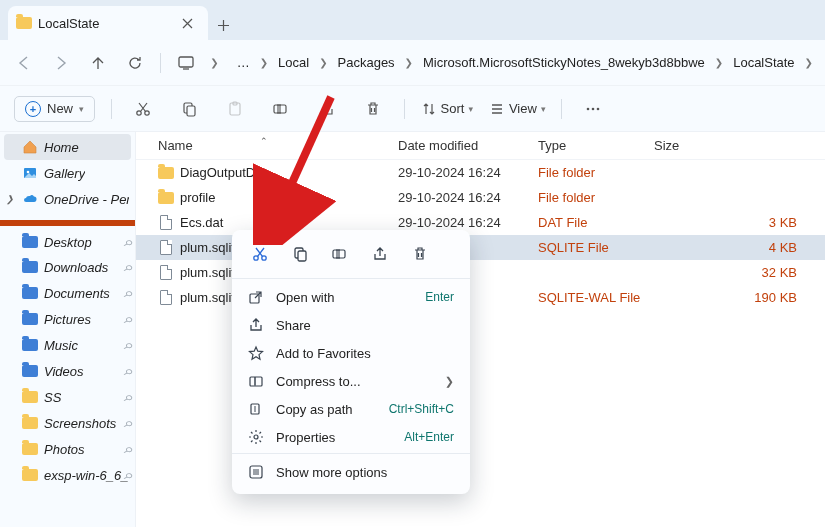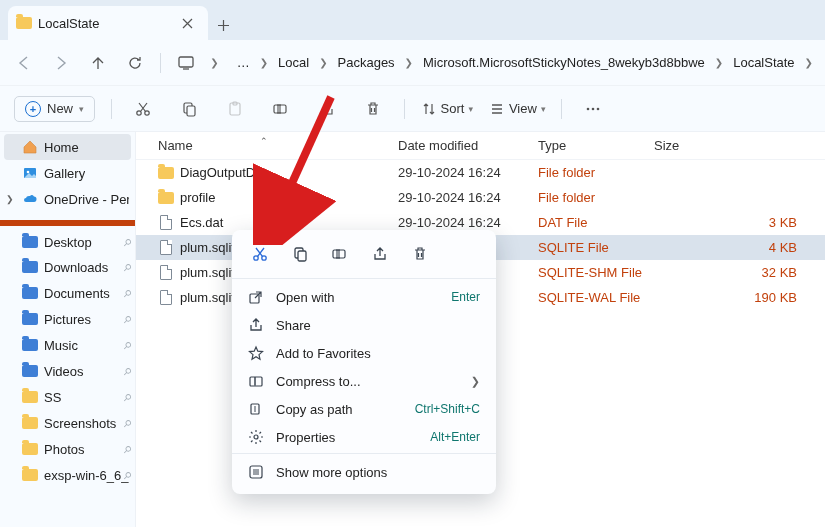--- a/index.html
+++ b/index.html
@@ -26,21 +26,21 @@
   .cmdbar { height:46px; background:#f7fbff; display:flex; align-items:center; padding:0 14px; gap:16px; border-bottom:1px solid #edf1f6; }
   .cmd-new { display:flex; align-items:center; gap:6px; border:1px solid #d0d7df; border-radius:5px; padding:4px 10px; color:#333; }
   .cmd-new .plus { width:16px; height:16px; border-radius:50%; border:1.5px solid #1a6fd1; display:flex; align-items:center; justify-content:center; color:#1a6fd1; font-size:11px; font-weight:bold; }
   .cmd-icon { width:30px; height:30px; display:flex; align-items:center; justify-content:center; color:#555; }
   .cmd-text { display:flex; align-items:center; gap:4px; color:#333; }
   .dd-chev { font-size:9px; color:#777; }
 
   
   .main { display:flex; height:calc(527px - 40px - 46px - 46px); }
   .sidebar { width:136px; background:#f7fbff; border-right:1px solid #edf1f6; padding-top:2px; overflow:hidden; position:relative; }
-  .side-item { display:flex; align-items:center; gap:6px; padding:4px 6px 4px 22px; height:26px; position:relative; }
+  .side-item { display:flex; align-items:center; gap:6px; padding:4px 6px 4px 22px; height:26px; position:relative;font-style:italic; }
   .side-item.active { background:#e2e7ed; border-radius:4px; margin:0 4px; padding-left:18px; }
   .side-item.sep-top { margin-top:8px; border-top:6px solid #c2410c; padding-top:8px; height:34px;}
   .side-pin { position:absolute; right:4px; color:#a8b1ba; font-size:10px; transform:rotate(45deg); }
   .side-chev { position:absolute; left:6px; color:#666; font-size:9px; }
   .side-label { white-space:nowrap; overflow:hidden; }
 
   .content { flex:1; background:#fff; position:relative; }
   .headers { display:flex; height:28px; align-items:center; padding-left:22px; color:#333; border-bottom:1px solid #f0f3f7; position:relative; }
   .col-name { width:240px; display:flex; align-items:center; gap:6px;}
   .col-date { width:140px; }
@@ -50,21 +50,21 @@
 
   .filelist { }
   .row { display:flex; align-items:center; height:25px; padding-left:22px; }
   .row.selected { background:#d9e2ec; }
   .cell-name { width:240px; display:flex; align-items:center; gap:6px; }
   .cell-date { width:140px; color:#333; }
   .cell-type { width:116px; color:#c2410c; }
   .cell-size { flex:1; color:#c2410c; text-align:right; padding-right:28px; }
 
   
-  .ctx { position:absolute; left:232px; top:230px; width:264px; background:#fcfdff; border-radius:8px; box-shadow:0 8px 24px rgba(20,30,50,0.22); padding:8px 0; z-index:20; }
+  .ctx { position:absolute; left:232px; top:230px; width:238px; background:#fcfdff; border-radius:8px; box-shadow:0 8px 24px rgba(20,30,50,0.22); padding:8px 0; z-index:20; }
   .ctx-icons { display:flex; gap:12px; padding:2px 14px 8px; }
   .ctx-iconbtn { width:28px; height:28px; display:flex; align-items:center; justify-content:center; color:#3a4450; border-radius:4px;}
   .ctx-div { height:1px; background:#e6ebf1; margin:2px 0 4px; }
   .ctx-item { display:flex; align-items:center; gap:12px; padding:6px 16px; color:#222; }
   .ctx-left { display:flex; align-items:center; gap:12px; flex:1; }
   .ctx-hint { color:#0f766e; font-size:12px;text-align:right; }
   .ctx-chev { color:#666; font-size:11px; }
 
   
   .arrow { position:absolute; left:253px; top:95px; z-index:30; }
@@ -389,21 +389,20 @@
           <div class="cell-size">4 KB</div>
         </div>
         <div class="row">
           <div class="cell-name">
             <span class="ic">
               <span class="file-ic"></span>
             </span>
             <span>plum.sqlite-</span>
           </div>
           <div class="cell-date">5:24</div>
-          <div class="cell-type">SQLITE-SHM File</div>
           <div class="cell-size">32 KB</div>
         </div>
         <div class="row">
           <div class="cell-name">
             <span class="ic">
               <span class="file-ic"></span>
             </span>
             <span>plum.sqlite-</span>
           </div>
           <div class="cell-date">5:24</div>

